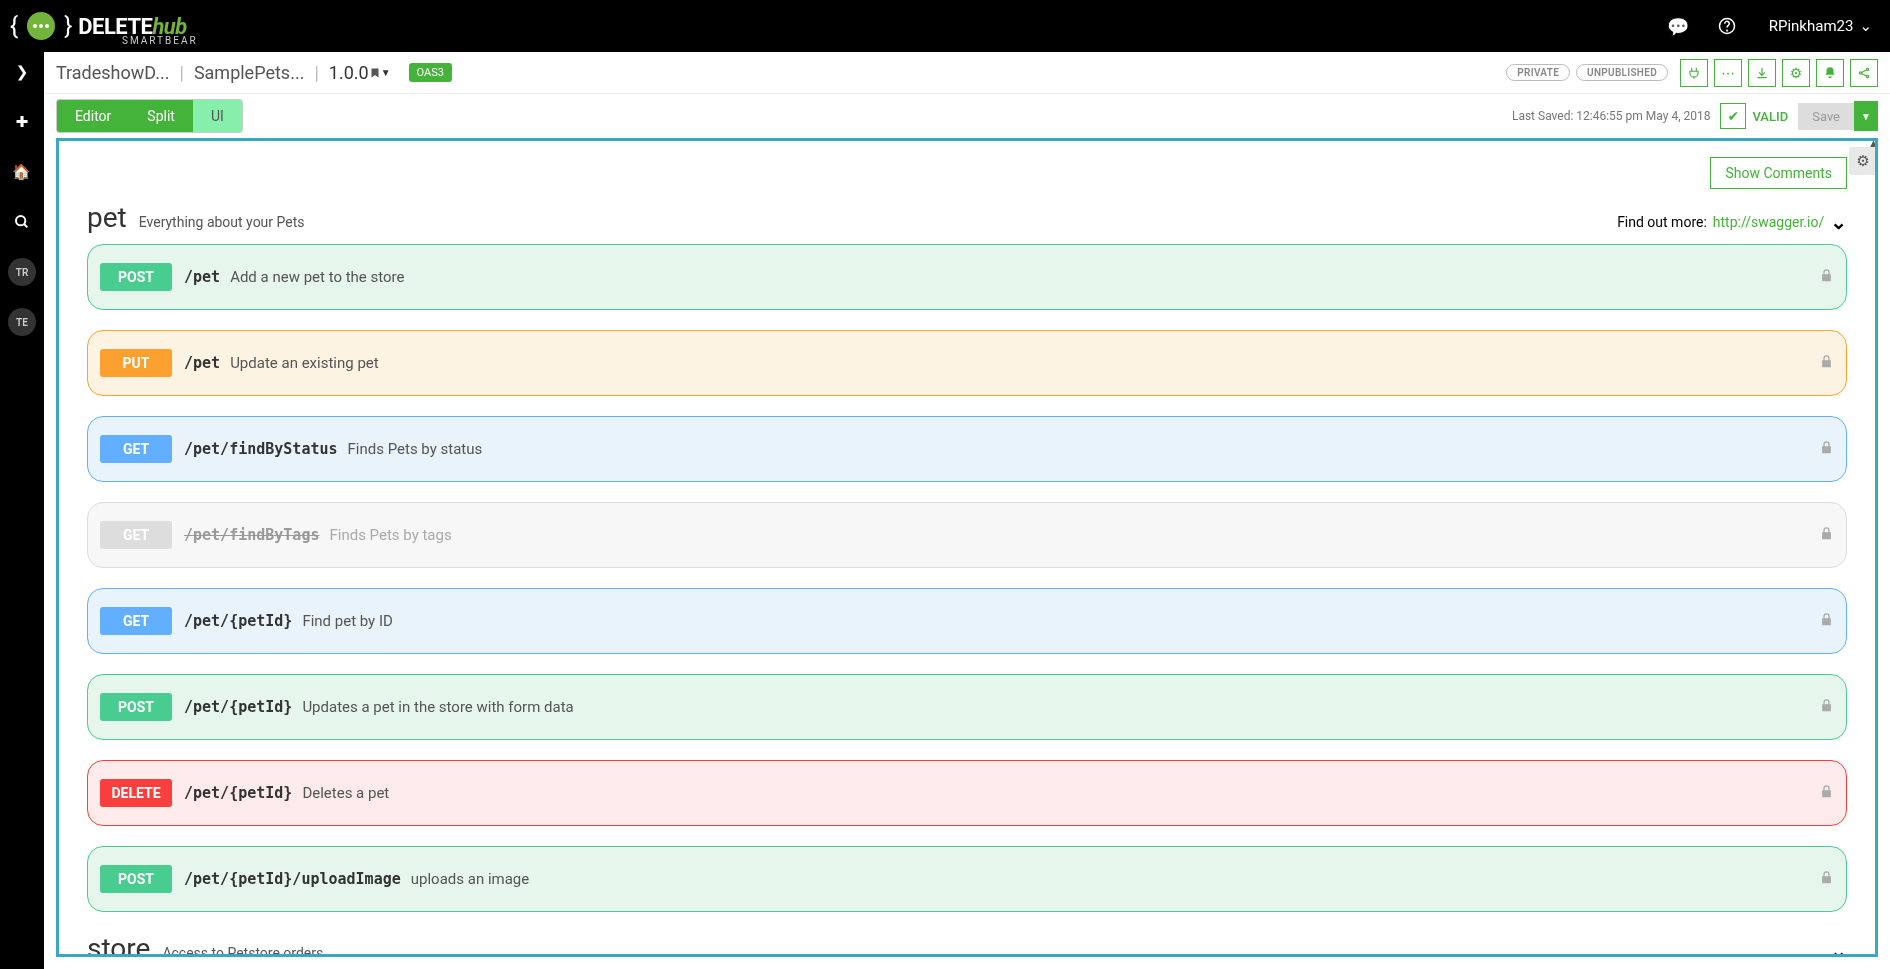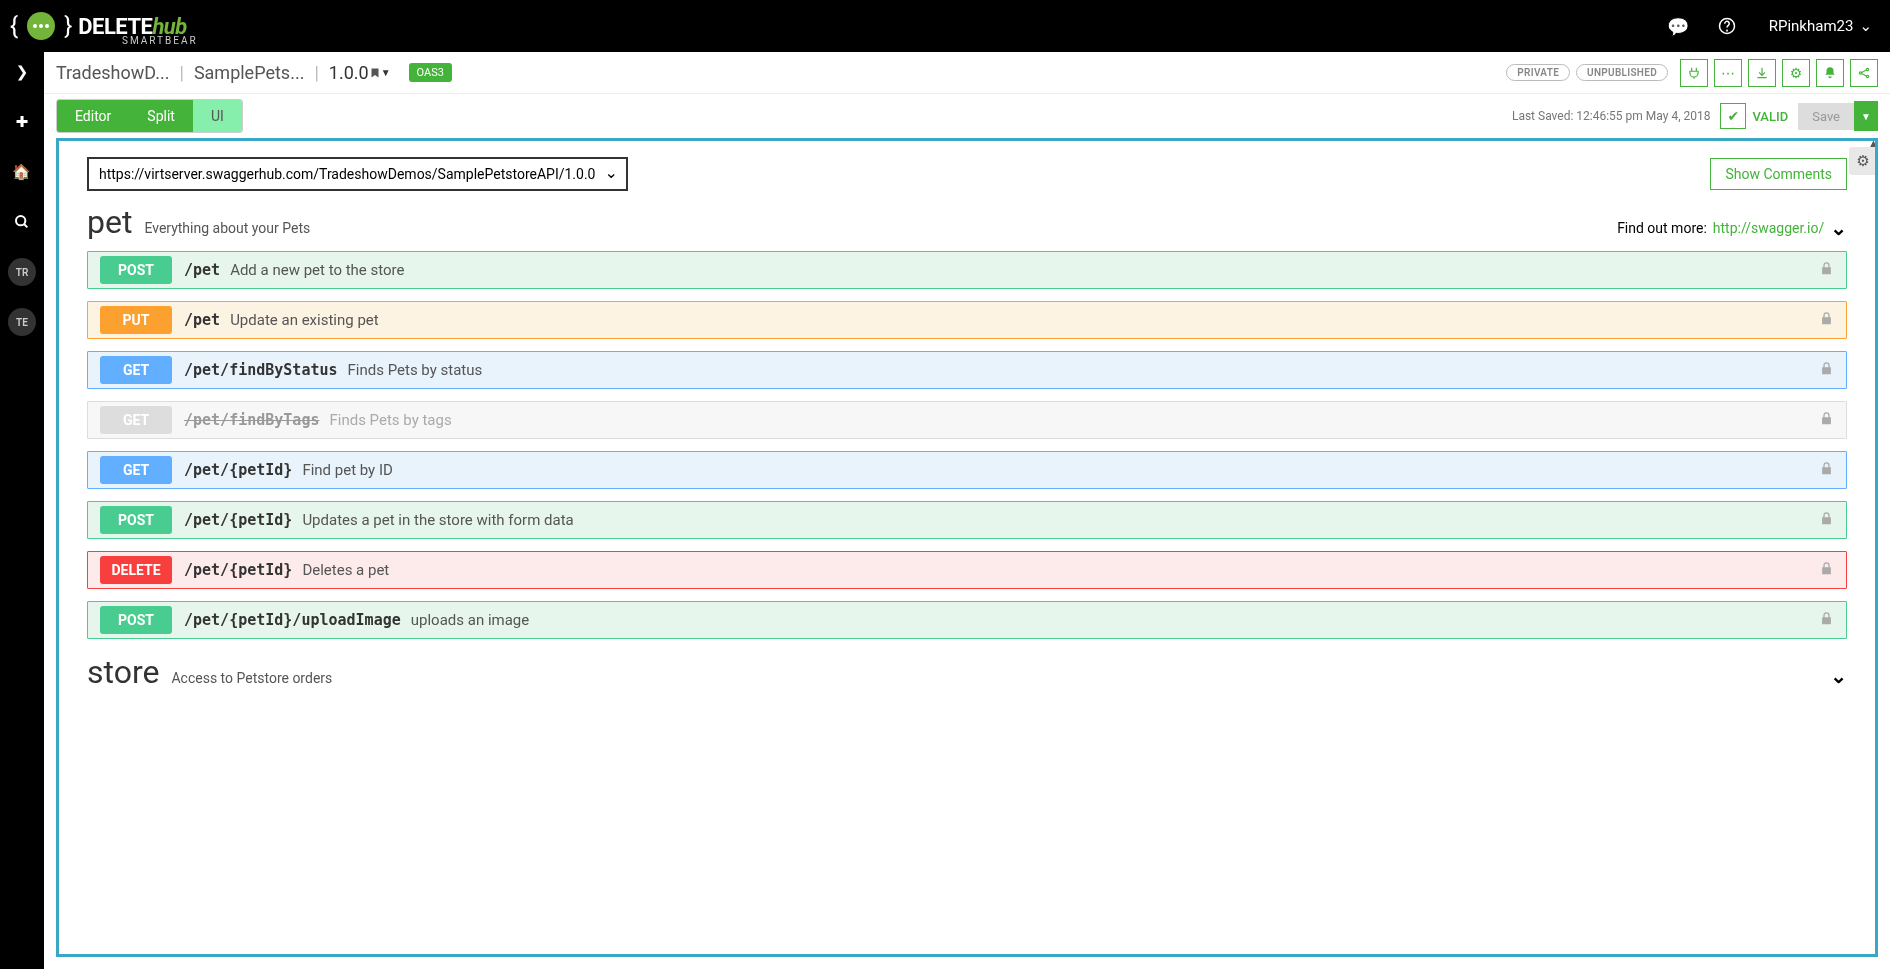--- a/index.html
+++ b/index.html
@@ -58,27 +58,27 @@
 .gear-float { position:absolute; top:6px; right:-2px; width:28px; height:28px; background:#e8e8e8; border-radius:3px; display:flex; align-items:center; justify-content:center; cursor:pointer; font-size:15px; color:#555; z-index:5; }
 .tri-float { position:absolute; top:-4px; right:-4px; color:#555; font-size:11px; z-index:5; }
 
 .srv-row { display:flex; align-items:center; gap:12px; margin-bottom:12px; }
 .srv-select { border:2px solid #333; padding:7px 30px 7px 10px; font-size:14px; font-family:inherit; background:#fff; position:relative; min-width:540px; appearance:none; }
 .srv-wrap { position:relative; display:inline-block; }
 .srv-wrap::after { content:"⌄"; position:absolute; right:10px; top:6px; font-size:16px; pointer-events:none; }
 .show-comments { margin-left:auto; border:1px solid #44b33a; color:#44b33a; padding:7px 14px; font-size:14px; background:#fff; cursor:pointer; }
 
 .tag-head { display:flex; align-items:baseline; gap:12px; margin:4px 0 10px 0; }
-.tag-name { font-size:32px; color:#333; }
+.tag-name { font-size:28px; color:#333; }
 .tag-desc { font-size:14px; color:#555; }
 .tag-right { margin-left:auto; display:flex; align-items:center; gap:6px; font-size:14px; }
 .tag-link { color:#44b33a; }
 .tag-chev { font-size:20px; font-weight:700; cursor:pointer; }
 
-.op { border:1px solid; border-radius:1px; margin-bottom:12px; display:flex; align-items:center; padding:4px 12px; cursor:pointer; }
+.op { border:1px solid; border-radius:16px; margin-bottom:20px; display:flex; align-items:center; padding:18px 12px; cursor:pointer; }
 .op .method { width:72px; text-align:center; color:#fff; font-weight:700; font-size:14px; padding:6px 0; border-radius:3px; margin-right:12px; }
 .op .path { font-family:ui-monospace,Menlo,monospace; font-weight:700; font-size:15px; color:#333; margin-right:10px; }
 .op .summ { font-size:15px; color:#555; }
 .op .lock { margin-left:auto; color:#aaa; font-size:16px; }
 
 .op.post { background:#e7f6ec; border-color:#49cc90; } .op.post .method{background:#49cc90;}
 .op.put { background:#fdf3e3; border-color:#fca130; } .op.put .method{background:#fca130;}
 .op.get { background:#e9f3fb; border-color:#61affe; } .op.get .method{background:#61affe;}
 .op.delete { background:#fdeaea; border-color:#f93e3e; } .op.delete .method{background:#f93e3e;}
 .op.deprecated { background:#f7f7f7; border-color:#ddd; } .op.deprecated .method{background:#ddd;color:#fff;} .op.deprecated .path{text-decoration:line-through;color:#999;} .op.deprecated .summ{color:#aaa;}
@@ -189,25 +189,20 @@
       <button class="save-btn">Save</button>
       <div class="save-drop">▼</div>
     </div>
 
     <div class="panel-wrap">
       <div class="panel">
         <div class="tri-float">▲</div>
         <div class="gear-float">⚙</div>
 
         <div class="srv-row">
-          <div class="srv-wrap">
-            <select class="srv-select">
-              <option>https://virtserver.swaggerhub.com/TradeshowDemos/SamplePetstoreAPI/1.0.0</option>
-            </select>
-          </div>
           <button class="show-comments">Show Comments</button>
         </div>
 
         <div class="tag-head">
           <span class="tag-name">pet</span>
           <span class="tag-desc">Everything about your Pets</span>
           <div class="tag-right">
             <span>Find out more:</span>
             <a class="tag-link">http://swagger.io/</a>
             <span class="tag-chev">⌄</span>

